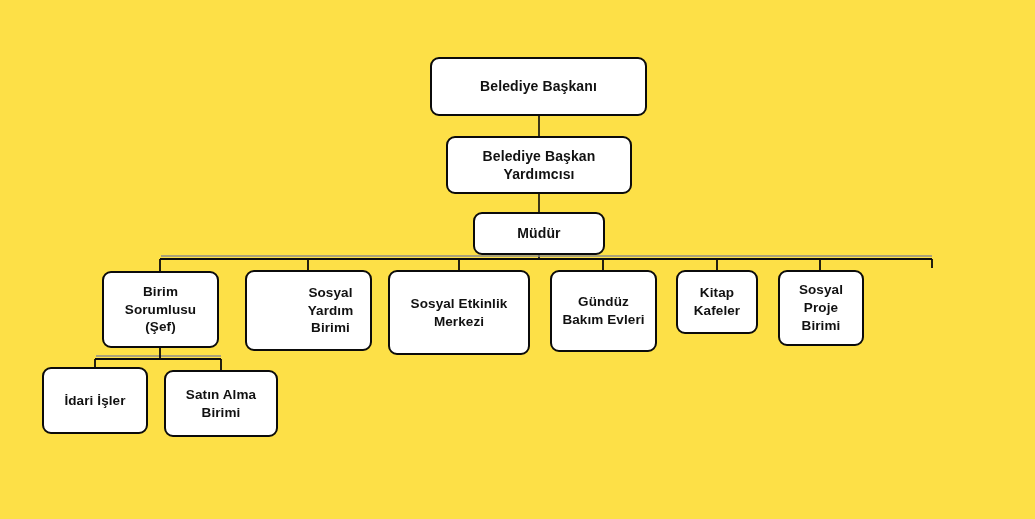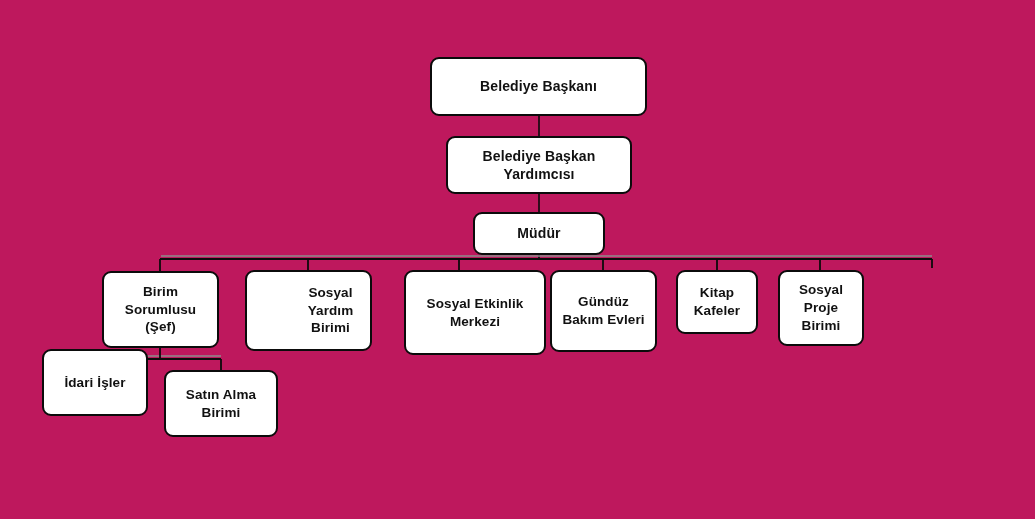--- a/index.html
+++ b/index.html
@@ -5,21 +5,21 @@
 <style>
   html, body {
     margin: 0;
     padding: 0;
     background: #ffffff;
   }
   #chart-root {
     position: relative;
     width: 1035px;
     height: 519px;
-    background: #be185d;
+    background: #fde047;
     overflow: hidden;
     font-family: "Liberation Sans", "DejaVu Sans", sans-serif;
   }
   #connector-layer {
     position: absolute;
     left: 0;
     top: 0;
     width: 1035px;
     height: 519px;
     pointer-events: none;
@@ -100,21 +100,21 @@
   <div class="node" style="left:102px; top:271px; width:117px; height:77px;">
     <span class="node-label">Birim Sorumlusu
 (Şef)</span>
   </div>
 
   <div class="node" style="left:245px; top:270px; width:127px; height:81px;padding-left:44px;">
     <span class="node-label">Sosyal Yardım
 Birimi</span>
   </div>
 
-  <div class="node" style="left:388px; top:270px; width:142px; height:85px;margin-left:16px;">
+  <div class="node" style="left:388px; top:270px; width:142px; height:85px;">
     <span class="node-label">Sosyal Etkinlik
 Merkezi</span>
   </div>
 
   <div class="node" style="left:550px; top:270px; width:107px; height:82px;">
     <span class="node-label">Gündüz
 Bakım Evleri</span>
   </div>
 
   <div class="node" style="left:676px; top:270px; width:82px; height:64px;">
@@ -122,21 +122,21 @@
 Kafeler</span>
   </div>
 
   <div class="node" style="left:778px; top:270px; width:86px; height:76px;">
     <span class="node-label">Sosyal
 Proje
 Birimi</span>
   </div>
 
 
-  <div class="node" style="left:42px; top:349px; width:106px; height:67px;">
+  <div class="node" style="left:42px; top:367px; width:106px; height:67px;">
     <span class="node-label">İdari İşler</span>
   </div>
 
   <div class="node" style="left:164px; top:370px; width:114px; height:67px;">
     <span class="node-label">Satın Alma
 Birimi</span>
   </div>
 
 </div>
 

